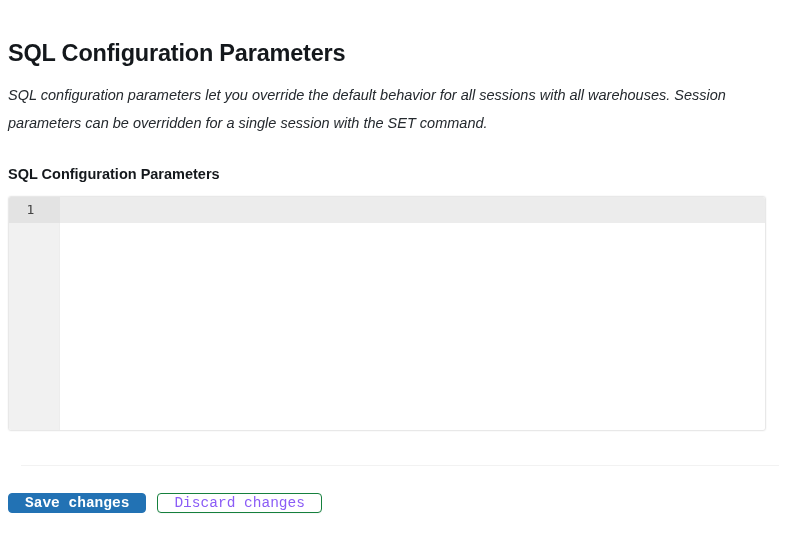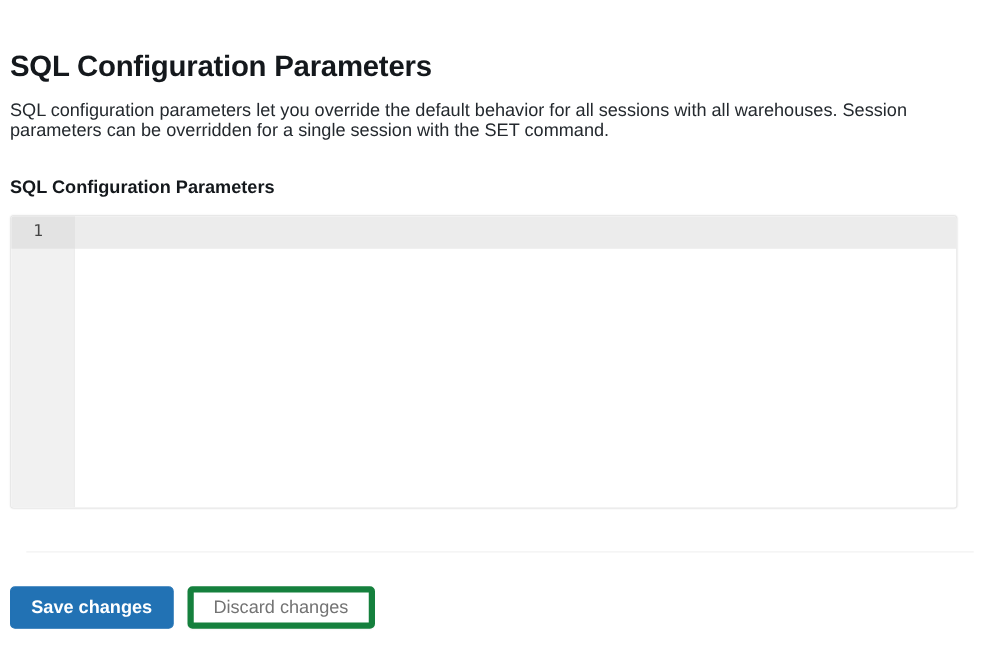--- a/index.html
+++ b/index.html
@@ -31,23 +31,24 @@
     line-height: 30px;
     font-weight: bold;
     letter-spacing: -0.2px;
     color: #14181c;
   }
 
   .page-desc {
     margin: 0;
     padding-top: 13px;
     font-size: 14.5px;
-    line-height: 16px;
+    line-height: 28px;
     color: #24292e;
     max-width: 742px;
+    font-style: italic;
   }
 
   
   .field-label {
     margin: 0;
     padding-top: 27px;
     font-size: 14.5px;
     line-height: 20px;
     font-weight: bold;
     color: #14181c;
@@ -148,44 +149,44 @@
 
   
   .actions {
     margin-top: 27px;
     display: flex;
     align-items: center;
     gap: 11px;
   }
 
   .btn {
-    font-family: Liberation Sans, sans-serif;
+    font-family: Liberation Mono, monospace;
     font-size: 14.5px;
     line-height: 1;
     border-radius: 4px;
     cursor: pointer;
     padding: 0 16px;
-    height: 34px;
+    height: 20px;
     display: inline-flex;
     align-items: center;
     justify-content: center;
     white-space: nowrap;
   }
 
   .btn-primary {
     background: #2272b4;
     border: 1px solid #2272b4;
     color: #ffffff;
     font-weight: bold;
   }
 
   .btn-secondary {
     background: #ffffff;
-    border: 5px solid #15803d;
-    color: #737373;
+    border: 1px solid #15803d;
+    color: #8b5cf6;
     box-shadow: 0 1px 1px rgba(0,0,0,0.03);
   }
 </style>
 </head>
 <body>
 
 <div class="page">
 
   <h1 class="page-title">SQL Configuration Parameters</h1>
 

